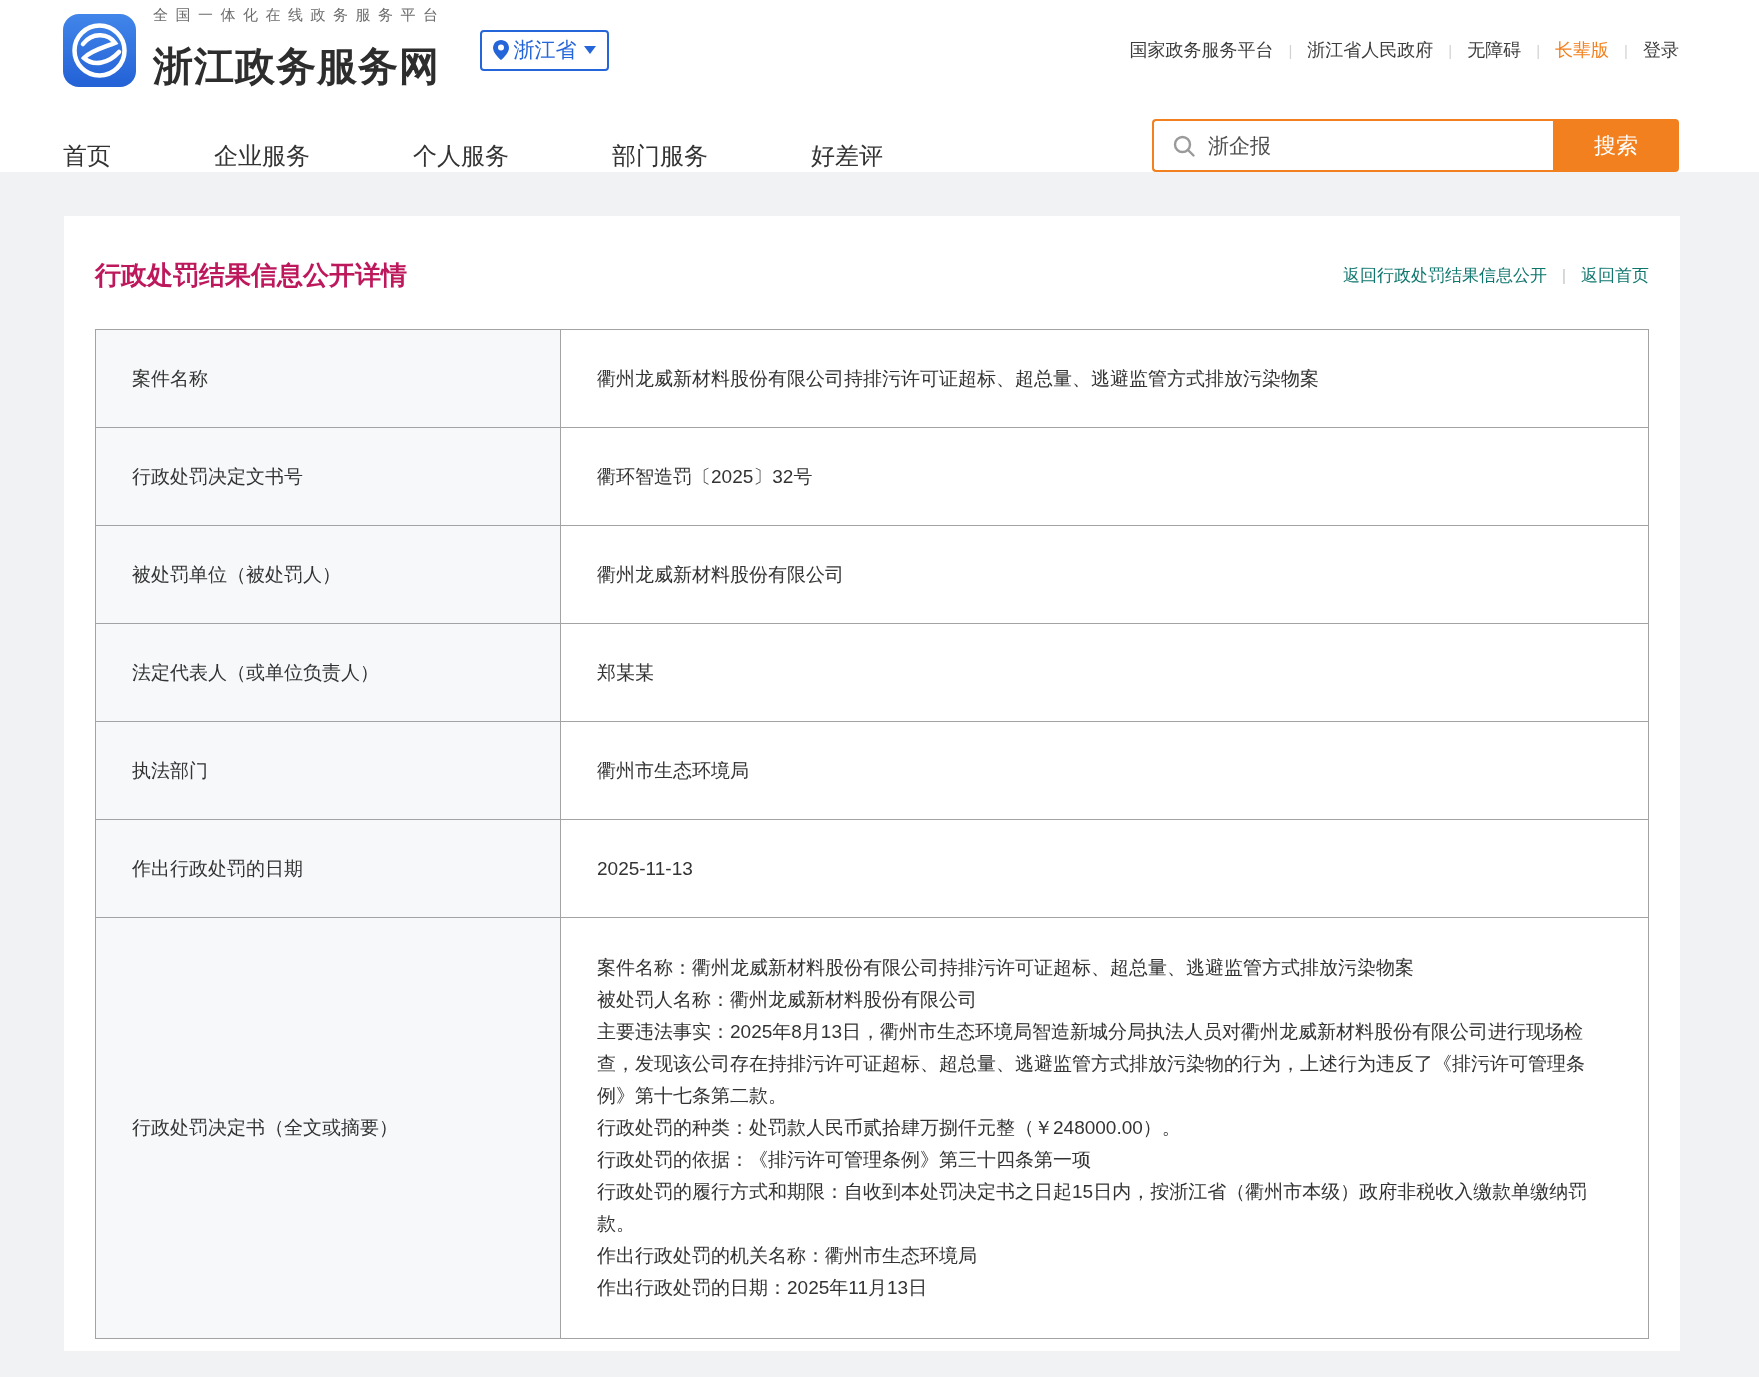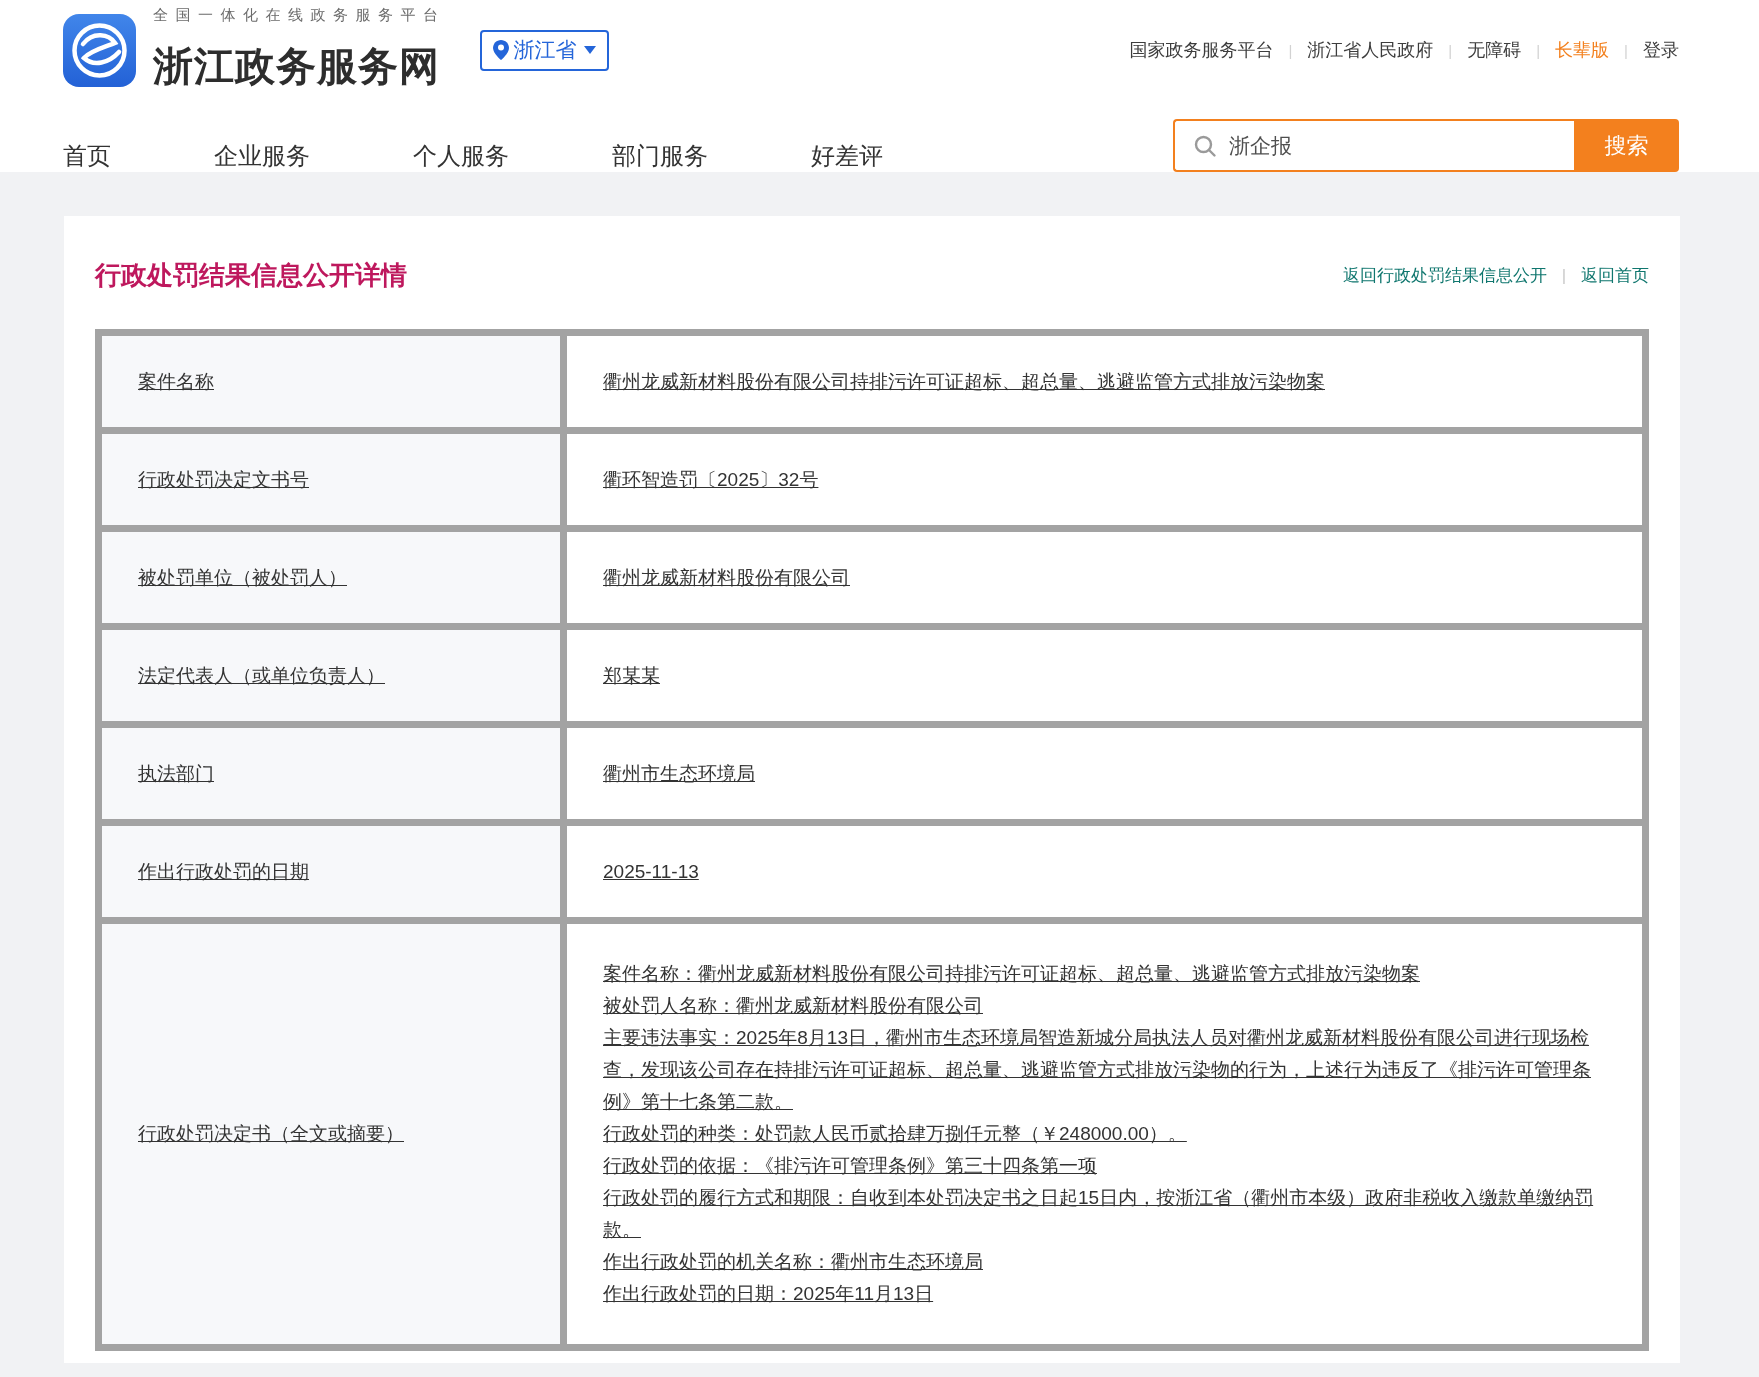--- a/index.html
+++ b/index.html
@@ -20,33 +20,33 @@
   .top-links a.orange { color:#f3801e; }
   .tl-sep { color:#d2d2d2; margin:0 15px; font-size:15px; }
 
   
   .header-nav { height:72px; background:#fff; display:flex; align-items:flex-end; padding:0 80px 0 63px; }
   .nav-item { font-size:24px; color:#333; margin-right:103px; cursor:pointer; white-space:nowrap; }
   .search-group { margin-left:auto; display:flex; height:53px; }
   .search-box { width:401px; border:2px solid #f3801e; border-right:none; border-radius:4px 0 0 4px; background:#fff; display:flex; align-items:center; padding-left:18px; }
   .search-box input { border:none; outline:none; font-size:21px; color:#333; width:100%; margin-left:12px; font-family:inherit; background:transparent; }
   .search-box input::placeholder { color:#4f4f4f; opacity:1; }
-  .search-btn { width:105px; background:#f3801e; color:#fff; font-size:22px; border:none; border-radius:0 4px 4px 0; cursor:pointer; font-family:inherit; }
+  .search-btn { width:126px; background:#f3801e; color:#fff; font-size:22px; border:none; border-radius:0 4px 4px 0; cursor:pointer; font-family:inherit; }
 
   
   .content { padding-top:44px; }
   .card { width:1616px; margin-left:64px; background:#fff; padding:42px 31px 12px 31px; }
   .title-row { display:flex; justify-content:space-between; align-items:center; margin-bottom:36px; }
   .page-title { font-size:26px; font-weight:bold; color:#be185d; }
   .back-links { font-size:17px; white-space:nowrap; }
   .back-links a { color:#0f766e; text-decoration:none; cursor:pointer; }
   .bl-sep { color:#c9c9c9; margin:0 10px; }
 
   table.detail { width:100%; border-collapse:collapse; border:1px solid #e9ebee; }
-  table.detail td { border:7px solid #a3a3a3; font-size:19px; color:#333; vertical-align:middle;text-decoration:underline; }
+  table.detail td { border:1px solid #a3a3a3; font-size:19px; color:#333; vertical-align:middle; }
   td.lbl { width:465px; background:#f7f8fa; padding:0 20px 0 36px; height:98px; }
   td.val { padding:10px 30px 10px 36px; line-height:30px; }
   td.val-block { padding:34px 28px 34px 36px; }
   .doc-line { font-size:19px; color:#333; line-height:32px; }
 </style>
 </head>
 <body>
 
 <div class="header-top">
   <div class="brand">

